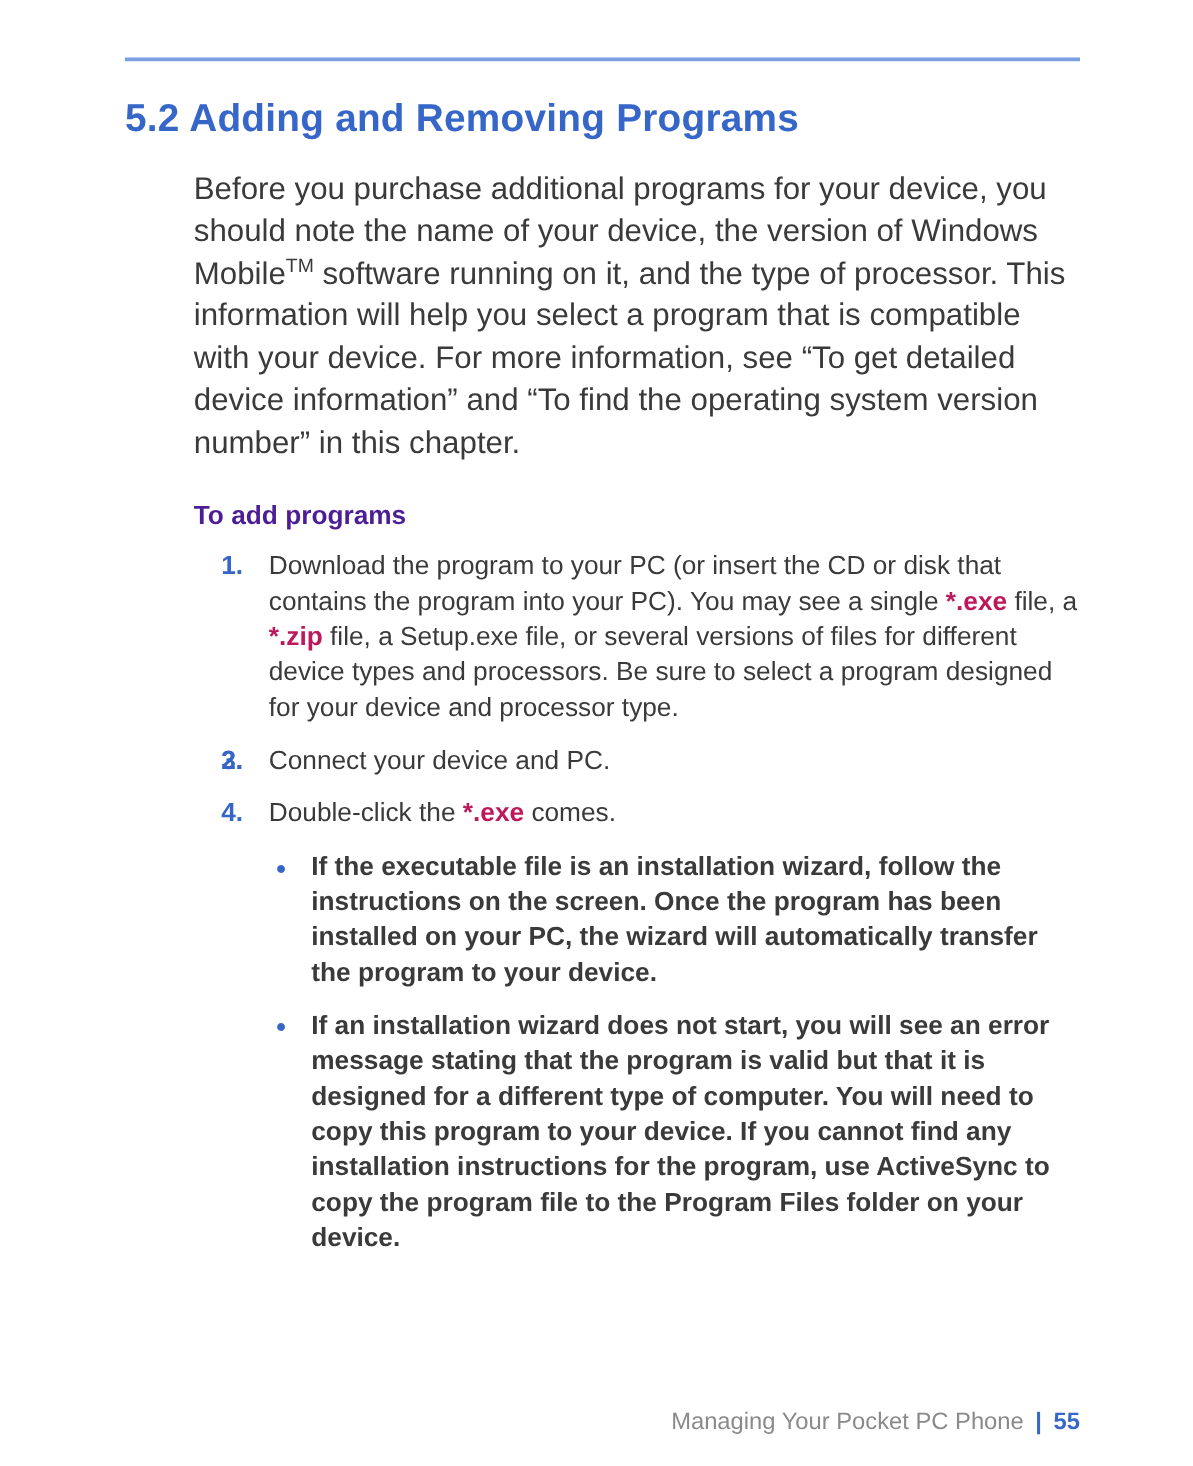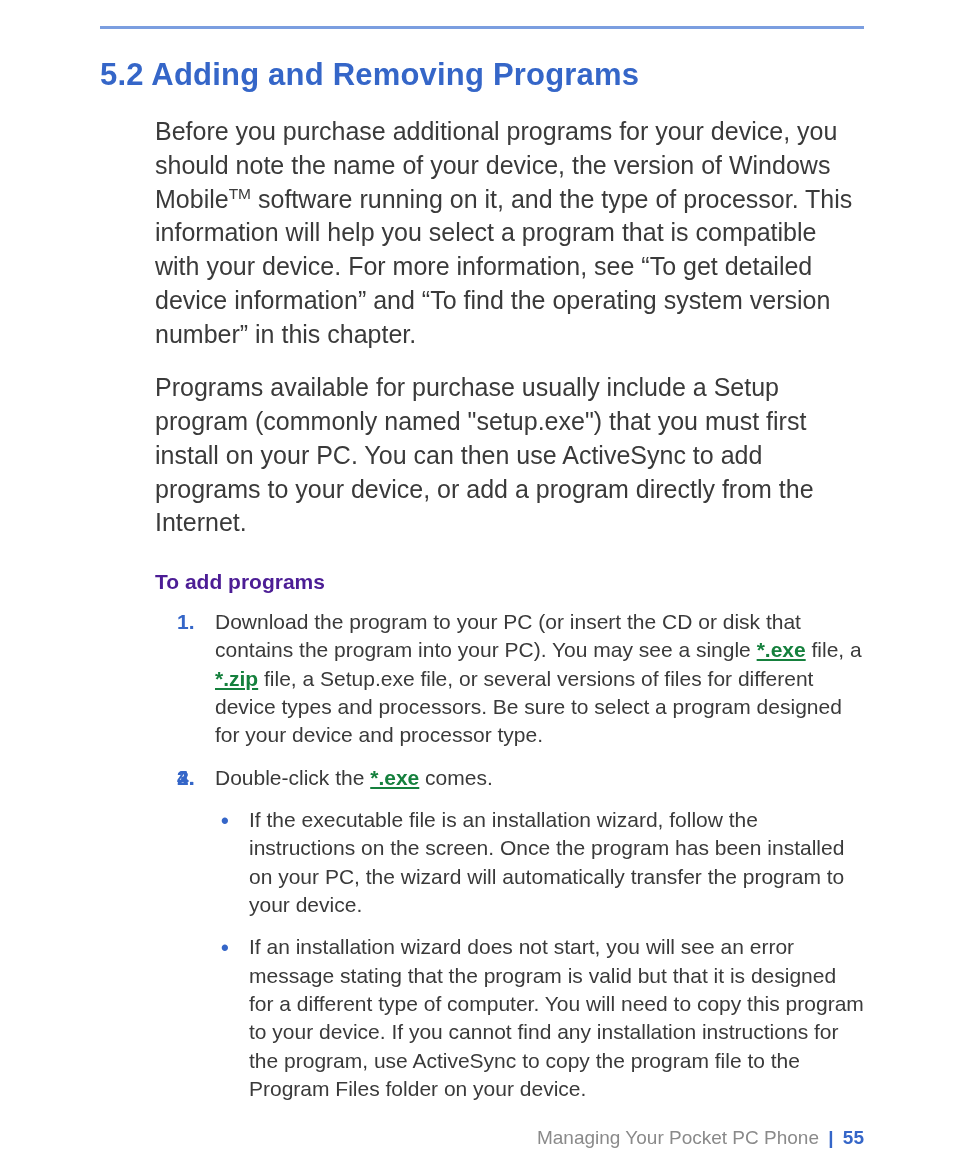--- a/index.html
+++ b/index.html
@@ -5,21 +5,21 @@
   * { box-sizing: border-box; margin: 0; padding: 0; }
   body {
     width: 954px;
     height: 1173px;
     background: #ffffff;
     font-family: Arial, Helvetica, sans-serif;
     color: #3a3a3a;
     position: relative;
   }
   .page {
-    padding: 26px 90px 0 100px;
+    padding: 46px 90px 0 100px;
   }
   .top-rule {
     border: none;
     border-top: 3px solid #7b9ee0;
     margin-bottom: 28px;
   }
   h1.section-title {
     color: #3566c8;
     font-size: 31px;
     font-weight: bold;
@@ -54,20 +54,21 @@
     position: absolute;
     left: 22px;
     top: 0;
     color: #3566c8;
     font-weight: bold;
     font-size: 21px;
   }
   ul.sub {
     list-style: none;
     margin-top: 14px;
+    font-weight: bold;
   }
   ul.sub > li {
     font-size: 21px;
     line-height: 1.35;
     margin-bottom: 14px;
     padding-left: 34px;
     position: relative;
     color: #3a3a3a;
   }
   ul.sub > li::before {
@@ -88,53 +89,53 @@
   }
   .footer .divider {
     color: #3566c8;
     font-weight: bold;
     margin: 0 4px;
   }
   .footer .pagenum {
     color: #3566c8;
     font-weight: bold;
   }
-  b { font-weight: bold; color: #15803d; text-decoration: underline; }
+  b { font-weight: bold; color: #be185d; }
   .tm { font-size: 0.62em; vertical-align: super; }
 </style>
 </head>
 <body>
 
 <div class="page">
 
   <hr class="top-rule">
 
   <h1 class="section-title">5.2  Adding and Removing Programs</h1>
 
   <p class="body">
     <span>Before you purchase additional programs for your device, you should note the name of your device, the version of Windows Mobile</span><span class="tm">TM</span><span> software running on it, and the type of processor. This information will help you select a program that is compatible with your device. For more information, see “To get detailed device information” and “To find the operating system version number” in this chapter.</span>
   </p>
 
-  <p class="body">Programs available for purchase usually include a Setup program (commonly named "setup.exe") that you must first install on your PC. You can then use ActiveSync to add programs to your device, or add a program directly from the Internet.</p>
 
   <h2 class="subhead">To add programs</h2>
 
   <ol class="steps">
 
     <li>
       <span class="num">1.</span>
       <span>Download the program to your PC (or insert the CD or disk that contains the program into your PC). You may see a single </span><b>*.exe</b><span> file, a </span><b>*.zip</b><span> file, a Setup.exe file, or several versions of files for different device types and processors. Be sure to select a program designed for your device and processor type.</span>
     </li>
 
     <li>
       <span class="num">2.</span>
     </li>
 
     <li>
       <span class="num">3.</span>
+      <span>Connect your device and PC.</span>
     </li>
 
     <li>
       <span class="num">4.</span>
       <span>Double-click the </span><b>*.exe</b><span> comes.</span>
 
       <ul class="sub">
         <li>If the executable file is an installation wizard, follow the instructions on the screen. Once the program has been installed on your PC, the wizard will automatically transfer the program to your device.</li>
         <li>If an installation wizard does not start, you will see an error message stating that the program is valid but that it is designed for a different type of computer. You will need to copy this program to your device. If you cannot find any installation instructions for the program, use ActiveSync to copy the program file to the Program Files folder on your device.</li>
       </ul>

